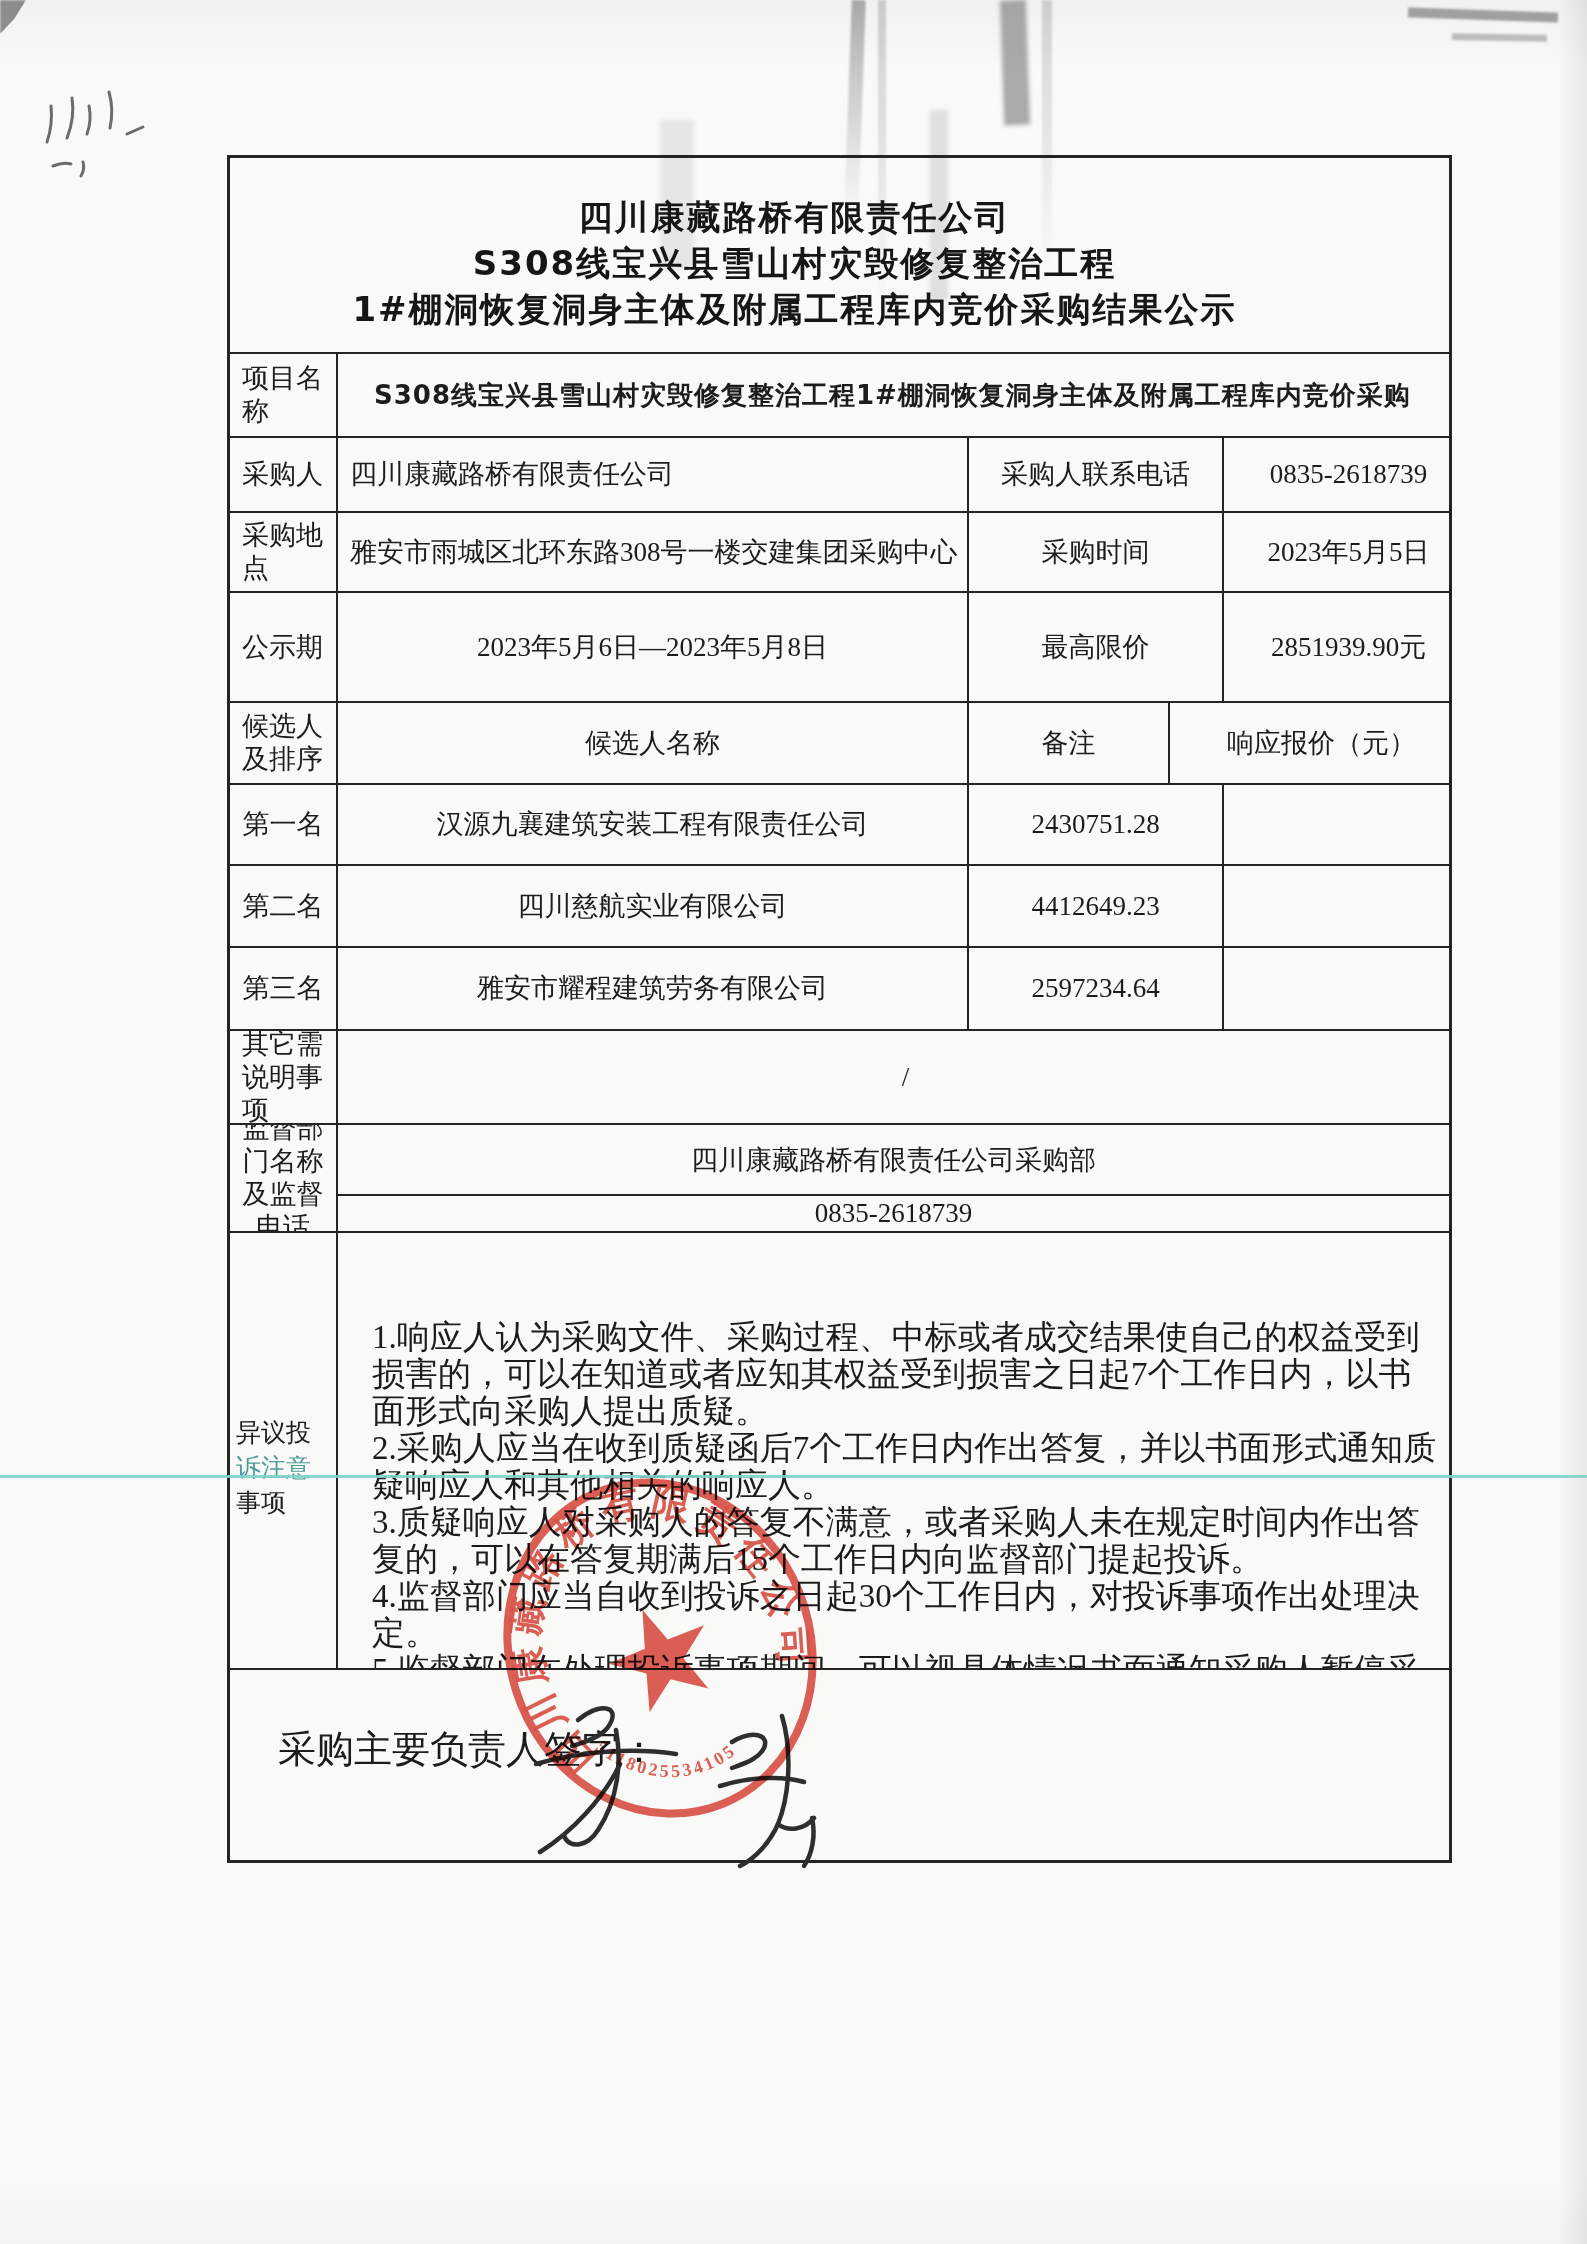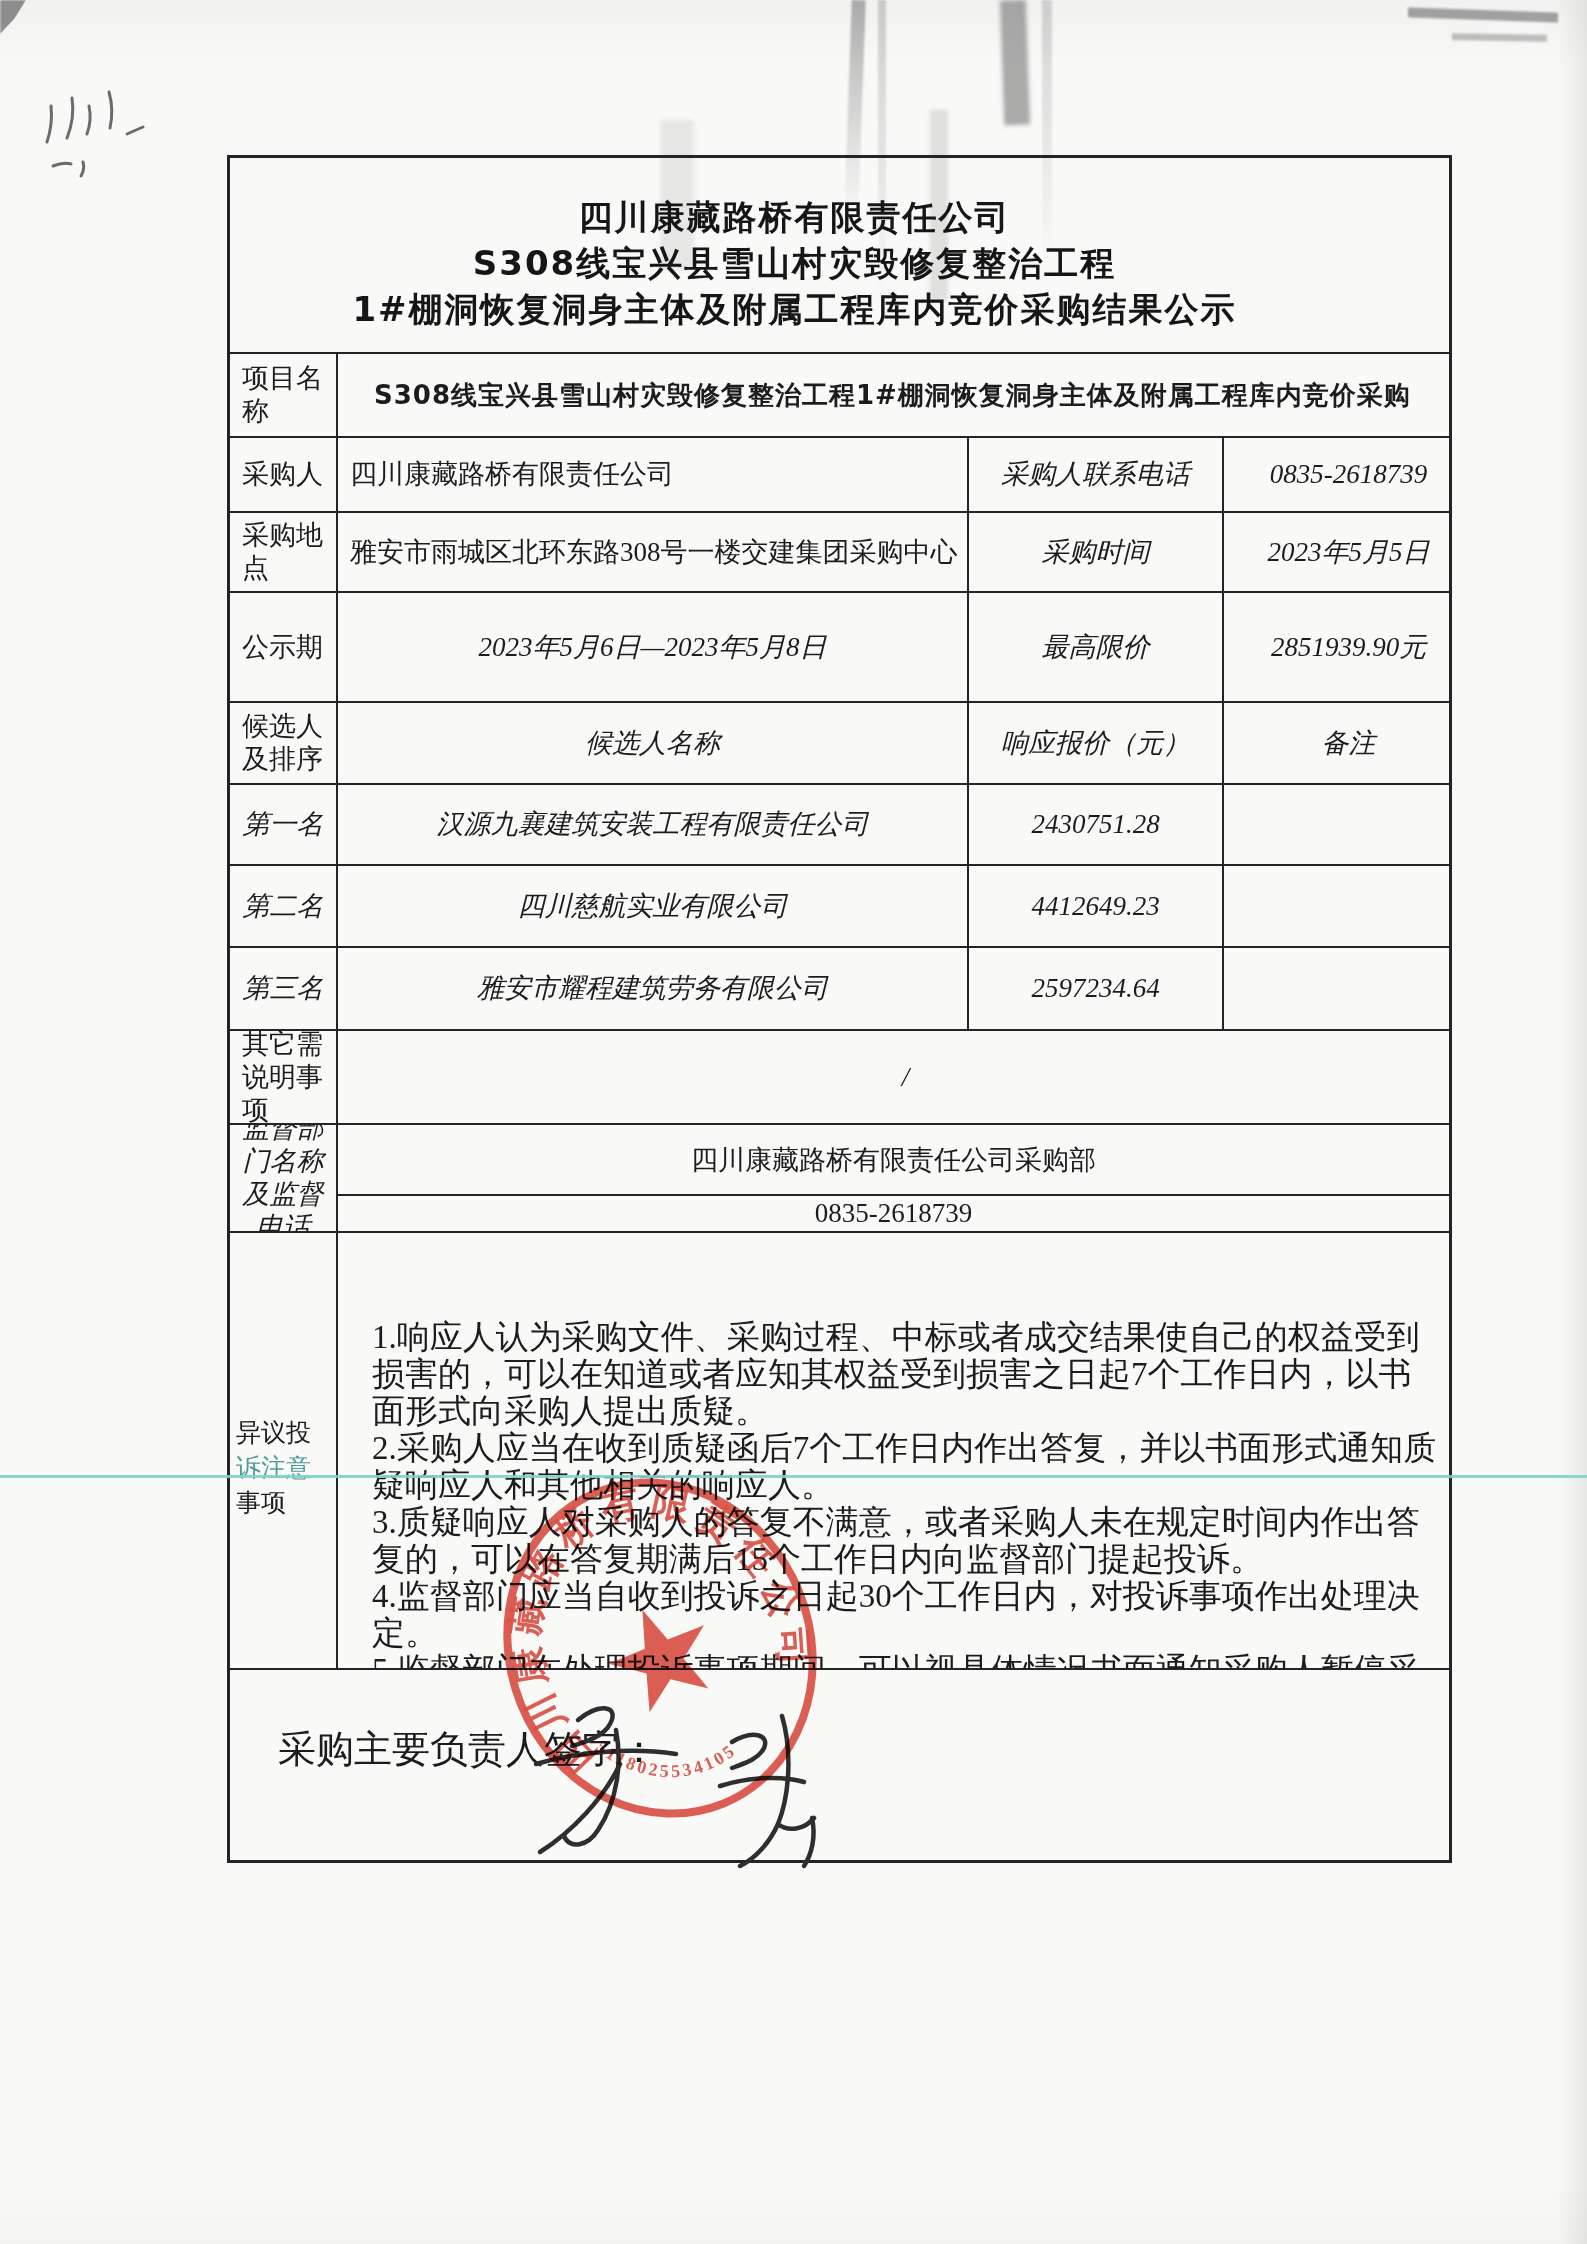--- a/index.html
+++ b/index.html
@@ -12,21 +12,21 @@
   .row:last-child{border-bottom:none;}
   .cell{box-sizing:border-box;border-right:2px solid #242424;display:flex;align-items:center;
         font-size:27px;line-height:33px;padding:4px 6px;overflow:hidden;word-break:break-all;}
   .cell:last-child{border-right:none;margin-left:24px;}
   .colA{width:108px;flex:0 0 108px;}
   .colB{width:631px;flex:0 0 631px;}
   .colC{width:255px;flex:0 0 255px;}
   .colD{flex:1;}
   .merged{flex:1;}
   .left{justify-content:flex-start;text-align:left;padding-left:12px;}
-  .center{justify-content:center;text-align:center;font-style:italic;}
+  .center{justify-content:center;text-align:center;}
   .bold-sans{font-family:"DejaVu Sans","Liberation Sans",sans-serif;font-weight:700;}
   
   .title-block{height:196px;display:block;padding:36px 90px 0 0;text-align:center;}
   .title-line{font-family:"DejaVu Sans","Liberation Sans",sans-serif;font-weight:700;
               font-size:34px;line-height:46px;letter-spacing:2px;color:#161616;}
   
   .r-project{height:84px;}  .r-purchaser{height:75px;} .r-location{height:80px;}
   .r-publicity{height:110px;} .r-cand-head{height:82px;} .r-cand1{height:81px;}
   .r-cand2{height:82px;} .r-cand3{height:83px;} .r-other{height:94px;}
   .r-supervision{height:108px;} .r-objection{height:437px;} .r-signature{height:158px;}
@@ -112,22 +112,22 @@
     <div class="row r-publicity">
       <div class="cell colA left">公示期</div>
       <div class="cell colB center">2023年5月6日—2023年5月8日</div>
       <div class="cell colC center">最高限价</div>
       <div class="cell colD center">2851939.90元</div>
     </div>
 
     <div class="row r-cand-head">
       <div class="cell colA left">候选人及排序</div>
       <div class="cell colB center">候选人名称</div>
+      <div class="cell colD center">备注</div>
       <div class="cell colC center">响应报价（元）</div>
-      <div class="cell colD center">备注</div>
     </div>
 
     <div class="row r-cand1">
       <div class="cell colA center">第一名</div>
       <div class="cell colB center">汉源九襄建筑安装工程有限责任公司</div>
       <div class="cell colC center">2430751.28</div>
       <div class="cell colD center"></div>
     </div>
 
     <div class="row r-cand2">

